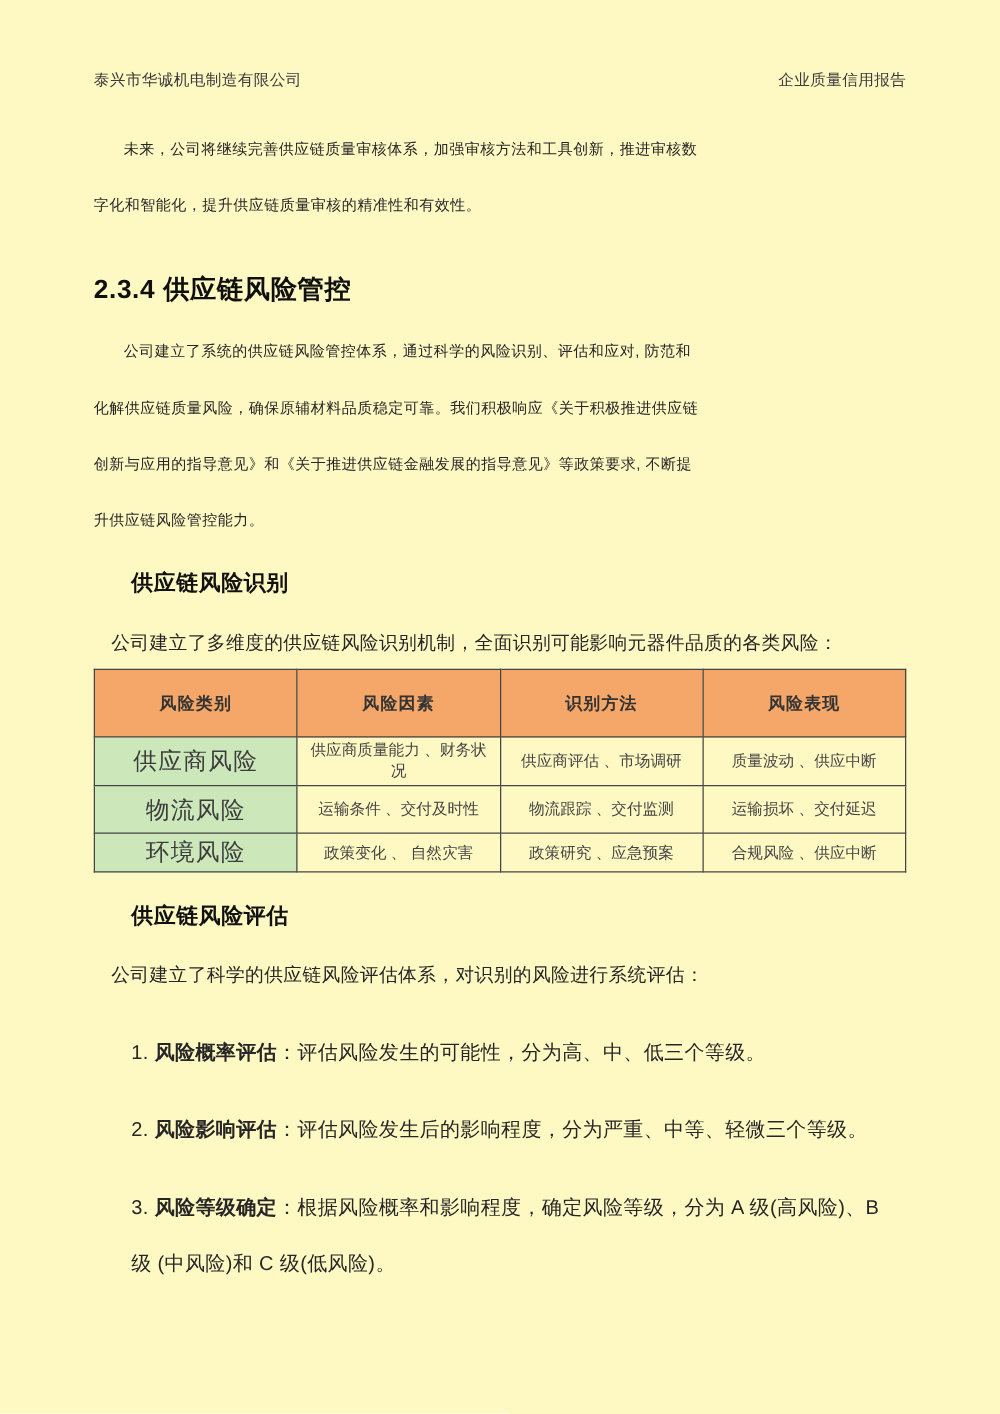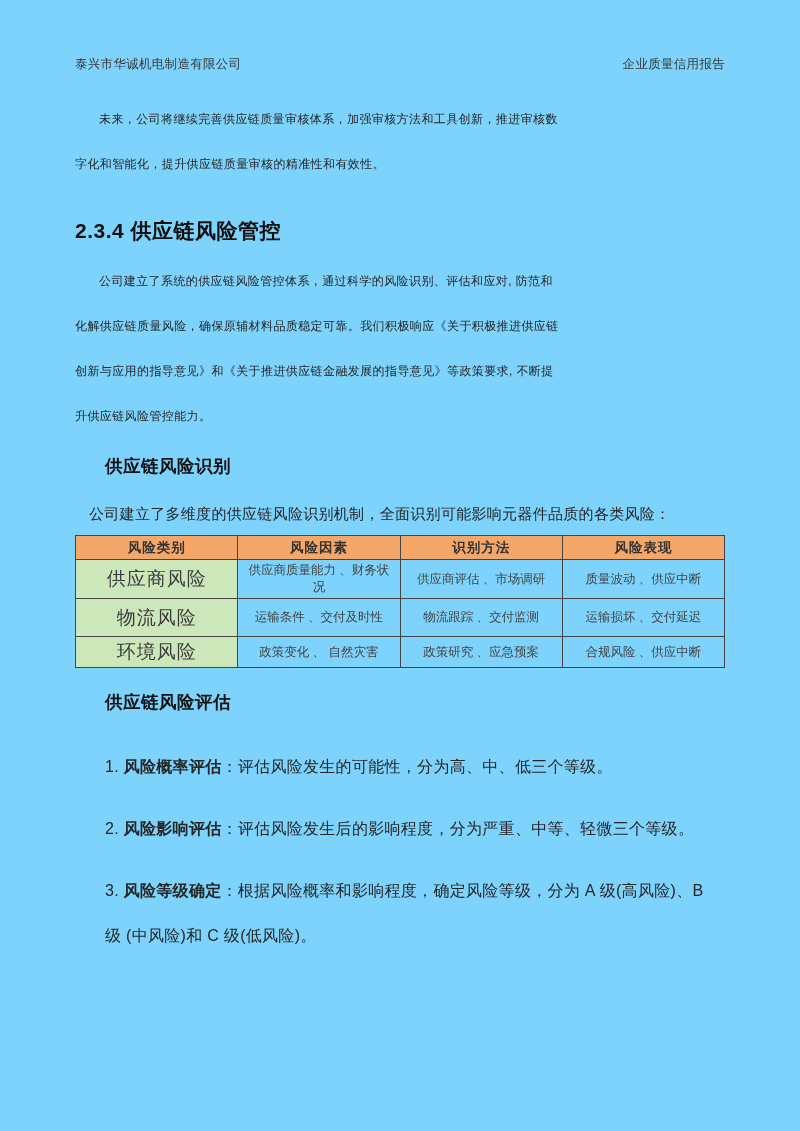--- a/index.html
+++ b/index.html
@@ -1,19 +1,19 @@
 <!DOCTYPE html>
 <html lang="zh"><head>
 <meta charset="utf-8">
 <style>
   html,body{margin:0;padding:0;background:#ffffff;}
   .page{
     position:relative;
     width:800px;height:1131px;
-    background:#7dd3fc;
+    background:#fef9c3;
     box-sizing:border-box;
     padding:56px 75px 0 75px;
     overflow:hidden;
     font-family:"Liberation Sans","DejaVu Sans",sans-serif;
     color:#262626;
   }
   .running-header{
     display:flex;justify-content:space-between;align-items:flex-start;
     font-size:12.5px;color:#3a3a3a;letter-spacing:.3px;
   }
@@ -36,21 +36,21 @@
     font-size:15px;color:#262626;margin:27px 0 0 14px;letter-spacing:.3px;
   }
   table.risk{
     border-collapse:collapse;table-layout:fixed;
     width:650px;margin-top:11px;
   }
   table.risk th,table.risk td{
     border:1px solid #454545;text-align:center;vertical-align:middle;
     padding:2px 6px;box-sizing:border-box;
   }
-  table.risk thead tr{height:24px;}
+  table.risk thead tr{height:54px;}
   table.risk thead th{
     font-size:13.5px;font-weight:bold;color:#333333;letter-spacing:1px;
   }
   table.risk tbody tr{height:29px;}
   table.risk tbody tr:nth-child(2){height:38px;}
   table.risk tbody tr:nth-child(4){height:30px;}
   table.risk tbody th{
     font-size:19px;font-weight:normal;color:#3c3c3c;letter-spacing:1px;
   }
   table.risk tbody td{
@@ -117,20 +117,21 @@
           <th style="background: rgb(204, 232, 187);">环境风险</th>
           <td>政策变化 、 自然灾害</td>
           <td>政策研究 、应急预案</td>
           <td>合规风险 、供应中断</td>
         </tr>
       </tbody>
   </table>
 
   <h2 class="sub-heading assess">供应链风险评估</h2>
 
+  <p class="intro-line">公司建立了科学的供应链风险评估体系，对识别的风险进行系统评估：</p>
 
   <div class="assess-list">
       <p class="list-item"><span>1. </span><span class="b">风险概率评估</span><span>：评估风险发生的可能性，分为高、中、低三个等级。</span></p>
       <p class="list-item"><span>2. </span><span class="b">风险影响评估</span><span>：评估风险发生后的影响程度，分为严重、中等、轻微三个等级。</span></p>
       <p class="list-item"><span>3. </span><span class="b">风险等级确定</span><span>：根据风险概率和影响程度，确定风险等级，分为 A 级(高风险)、B
 级 (中风险)和 C 级(低风险)。</span></p>
     </div>
 
 
 </div>

